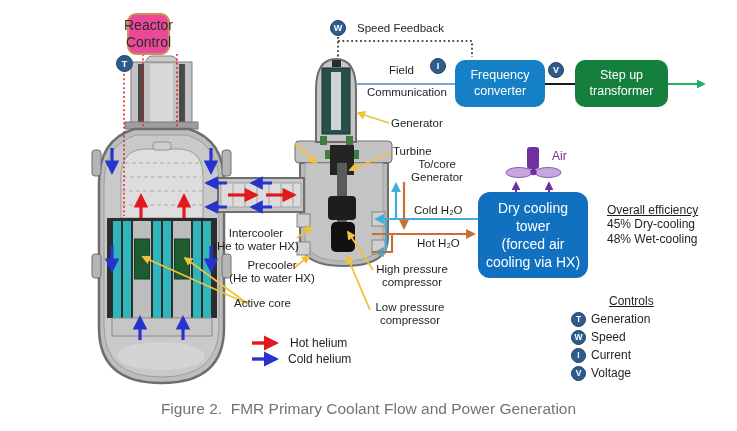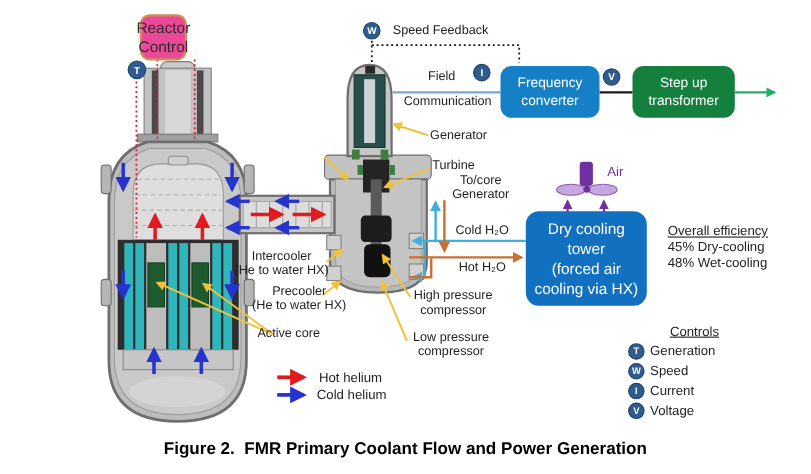--- a/index.html
+++ b/index.html
@@ -31,21 +31,21 @@
   .eff{position:absolute;left:607px;top:203px;font-size:12px;line-height:1.2;}
   .legend{position:absolute;left:571px;top:294px;}
   .legend-heading{margin-left:38px;margin-bottom:2px;font-size:12px;}
   .legend-row{display:flex;align-items:center;height:18px;}
   .legend-badge{width:15px;height:15px;border-radius:50%;background:#2E5C8F;border:1px solid #214366;
        box-sizing:border-box;color:#fff;font-weight:bold;font-size:8.5px;display:flex;
        align-items:center;justify-content:center;flex:0 0 15px;}
   .legend-row span.txt{margin-left:5px;font-size:12px;}
   .helium{position:absolute;font-size:12px;}
   .caption{position:absolute;left:0;top:400px;width:737px;text-align:center;
-       font-size:15.5px;font-weight:bold;color:#000000;}
+       font-size:15.5px;font-weight:normal;color:#737373;}
 </style>
 </head>
 <body>
 
 <div id="stage">
 
   <svg width="737" height="431" viewBox="0 0 737 431">
     <defs>
       <marker id="mk-red" viewBox="0 0 6 6" refX="4.8" refY="3" markerWidth="4.5" markerHeight="4.5" orient="auto" markerUnits="strokeWidth">
           <path d="M0,0 L6,3 L0,6 Z" fill="#E01A1E"></path>

